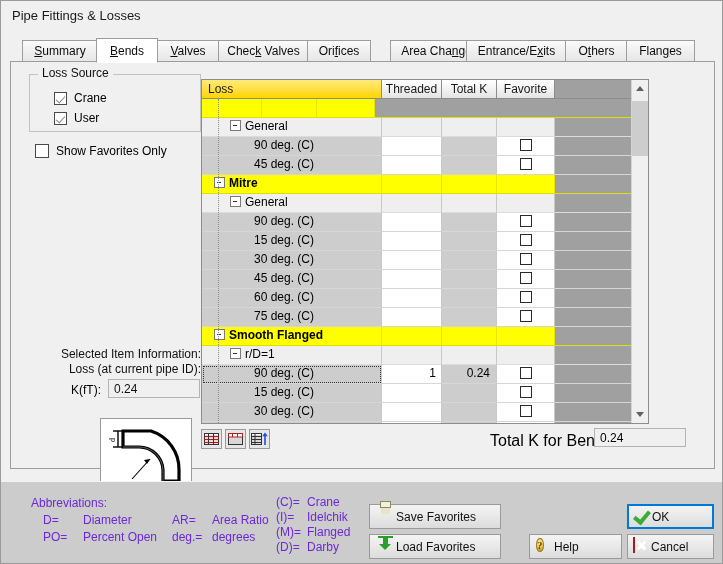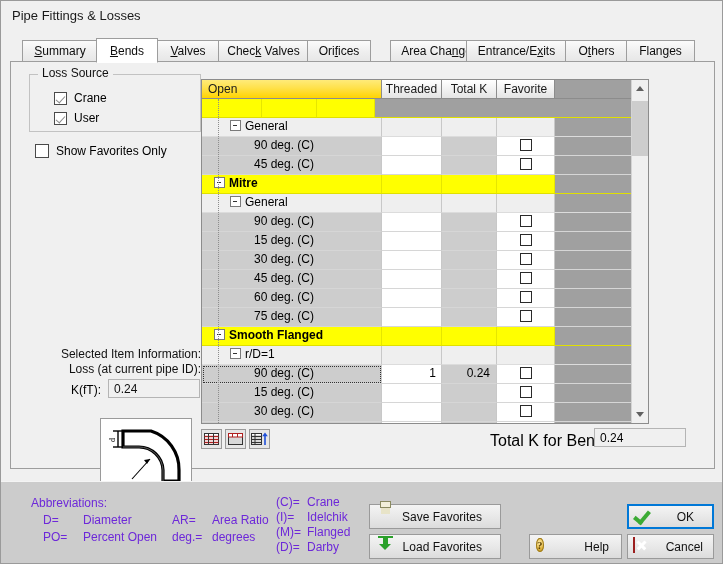--- a/index.html
+++ b/index.html
@@ -329,21 +329,21 @@
     display: flex;
     align-items: center;
     cursor: default;
   }
   .btn .bicon {
     width: 18px; height: 18px;
     margin-left: 8px;
     flex: none;
     position: relative;
   }
-  .btn .blabel { flex: 1; text-align: right; padding-right: 18px; }
+  .btn .blabel { flex: 1; text-align: left; padding-right: 18px; }
   .btn.ok {
     border: 2px solid #0078d7;
   }
   
   .ico-save {
     width: 15px; height: 15px;
     background: #3a3a20;
     position: relative;
     border-radius: 1px;
   }
@@ -450,21 +450,21 @@
         <text x="14" y="23" font-size="8" font-family="Liberation Serif, serif" transform="rotate(-90 14 23)">d</text>
 
         <line x1="31" y1="60" x2="49" y2="40" stroke="#000" stroke-width="1.1"></line>
         <polygon points="49,40 43,41 46,45" fill="#000"></polygon>
         <text x="33" y="67" font-size="8" font-family="Liberation Serif, serif">r</text>
       </svg>
     </div>
 
     <div class="grid-wrap">
       <div class="ghead">
-        <div class="hc type" style="width:180px;">Open</div>
+        <div class="hc type" style="width:180px;">Loss</div>
         <div class="hc" style="width:60px;">Threaded</div>
         <div class="hc" style="width:55px;">Total K</div>
         <div class="hc" style="width:58px;">Favorite</div>
         <div class="hc" style="flex:1; background:#a0a0a0; border-right:none;"></div>
       </div>
       <div class="gbody" id="grid-body" style="position: relative;">
           <div class="grow group">
             <div class="cell c-qty"></div>
             <div class="cell c-k"></div>
             <div class="cell c-fav"></div>

